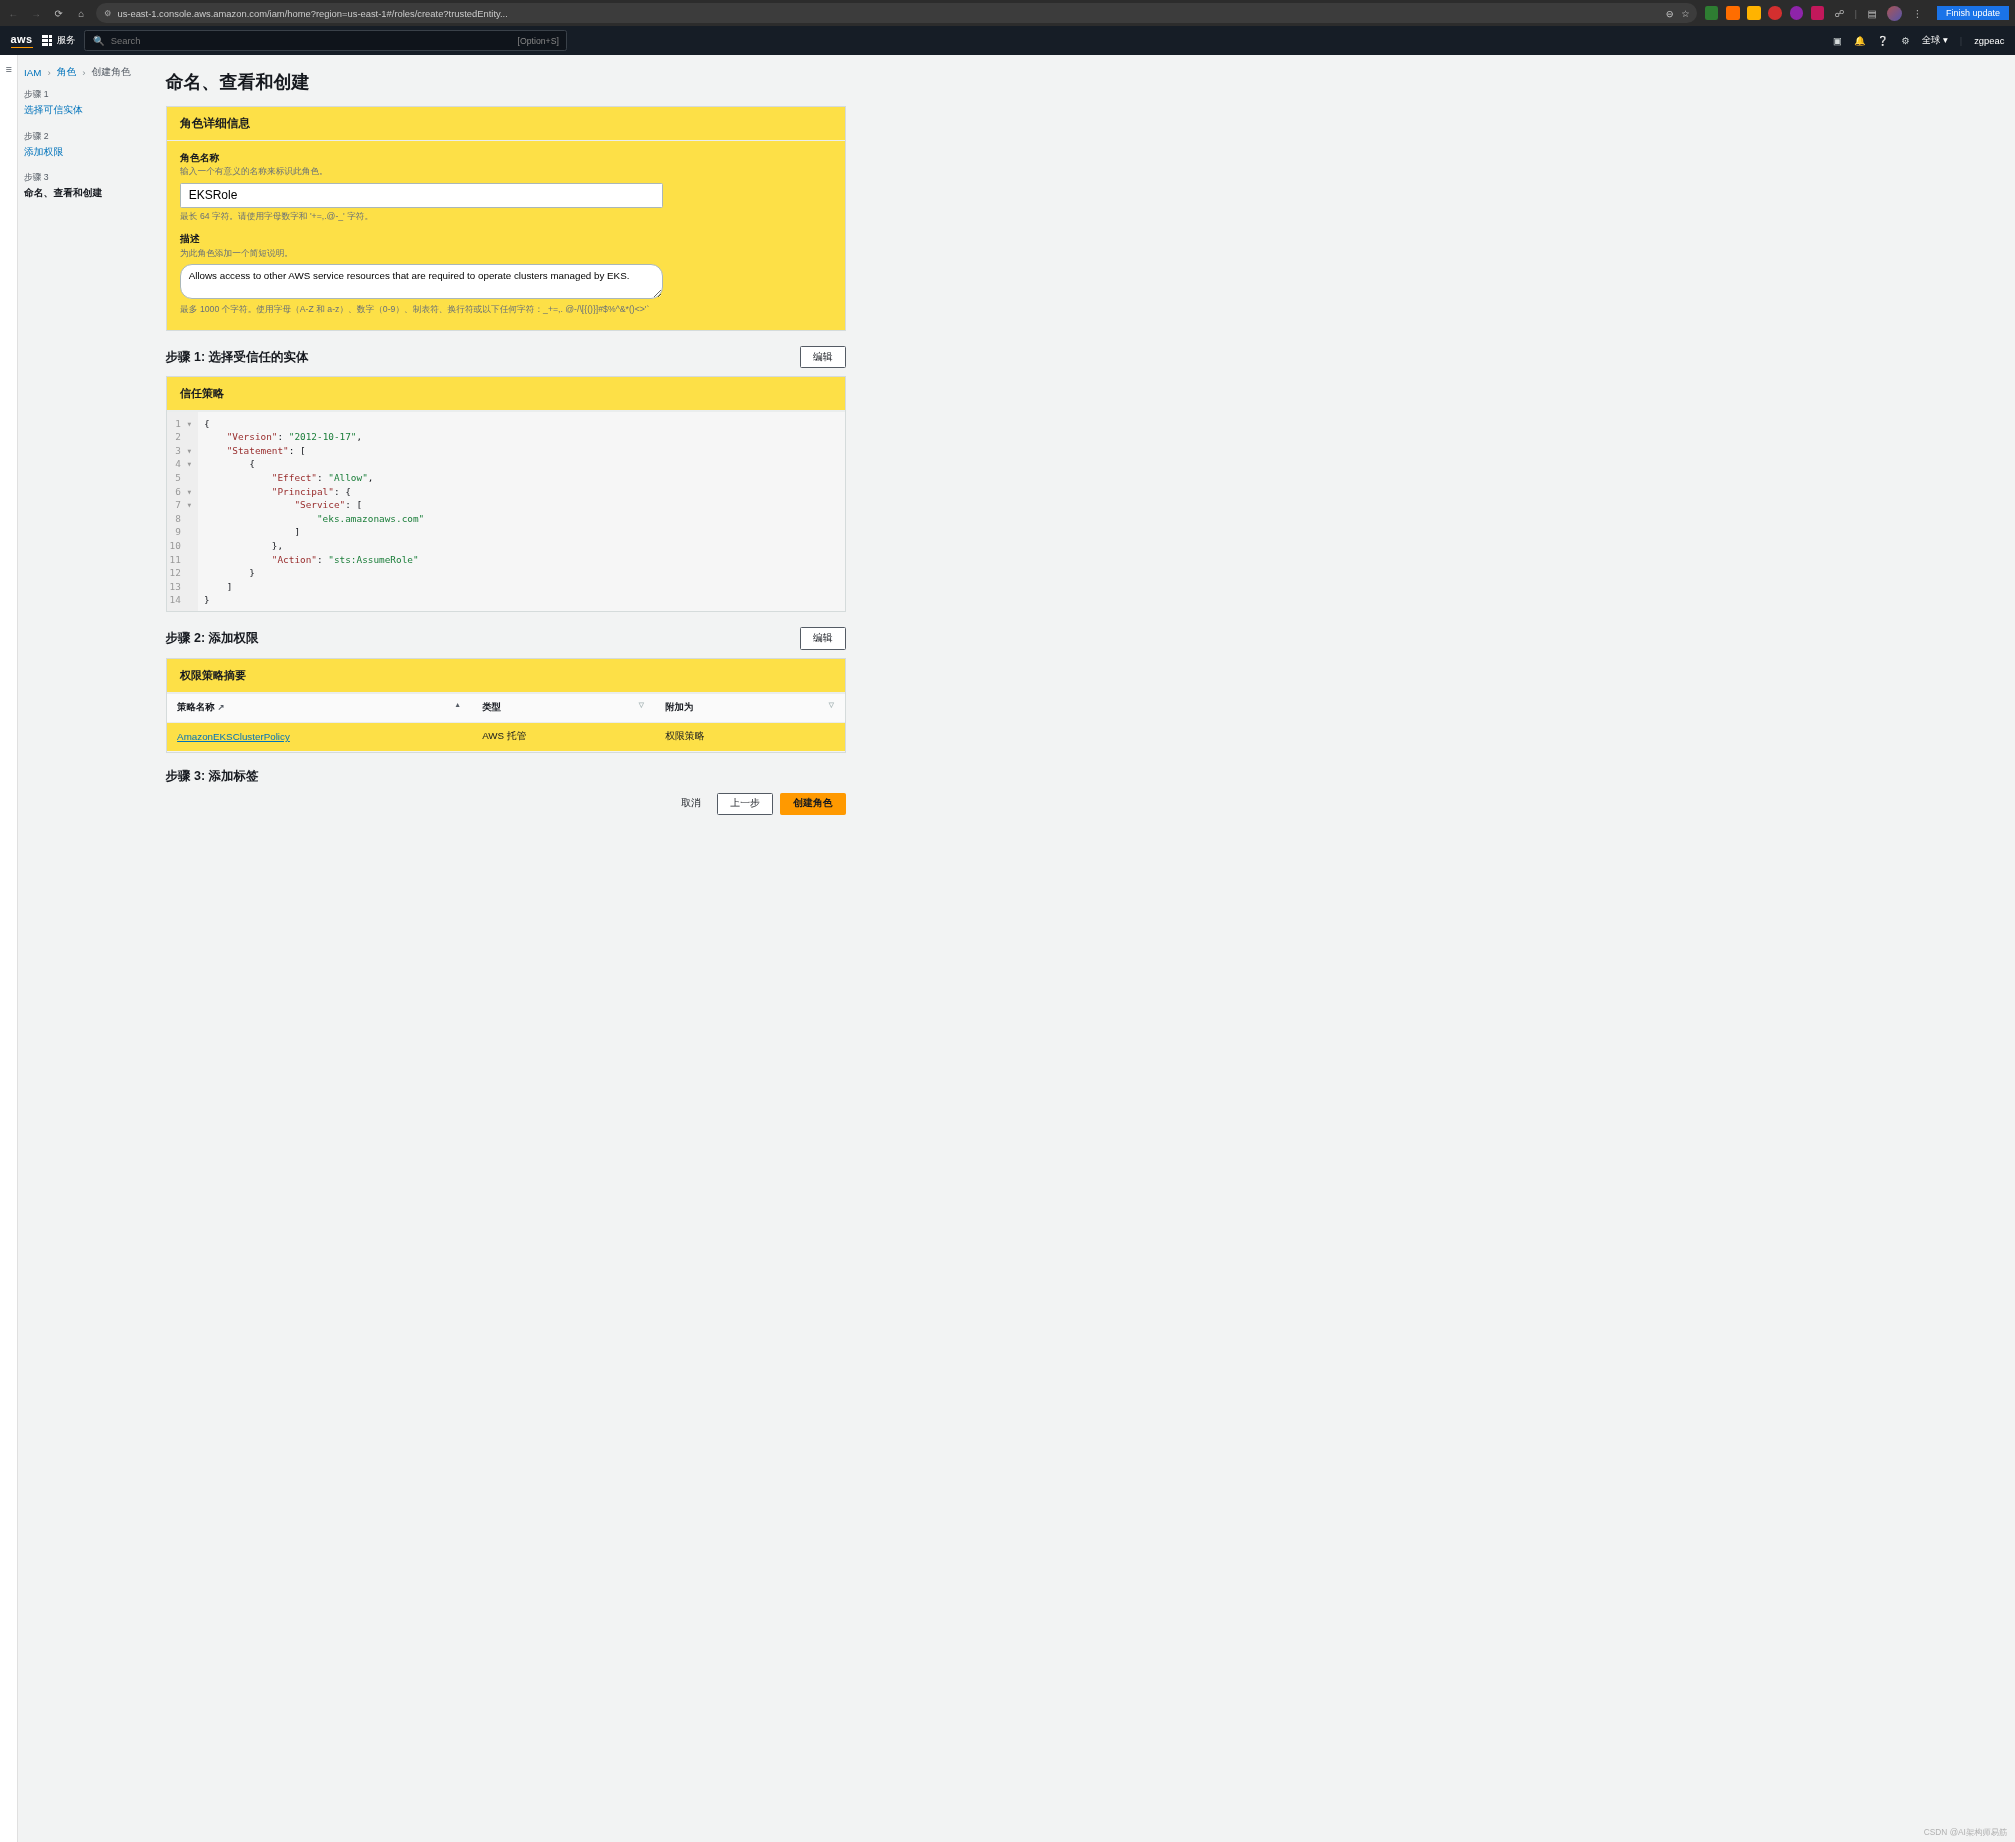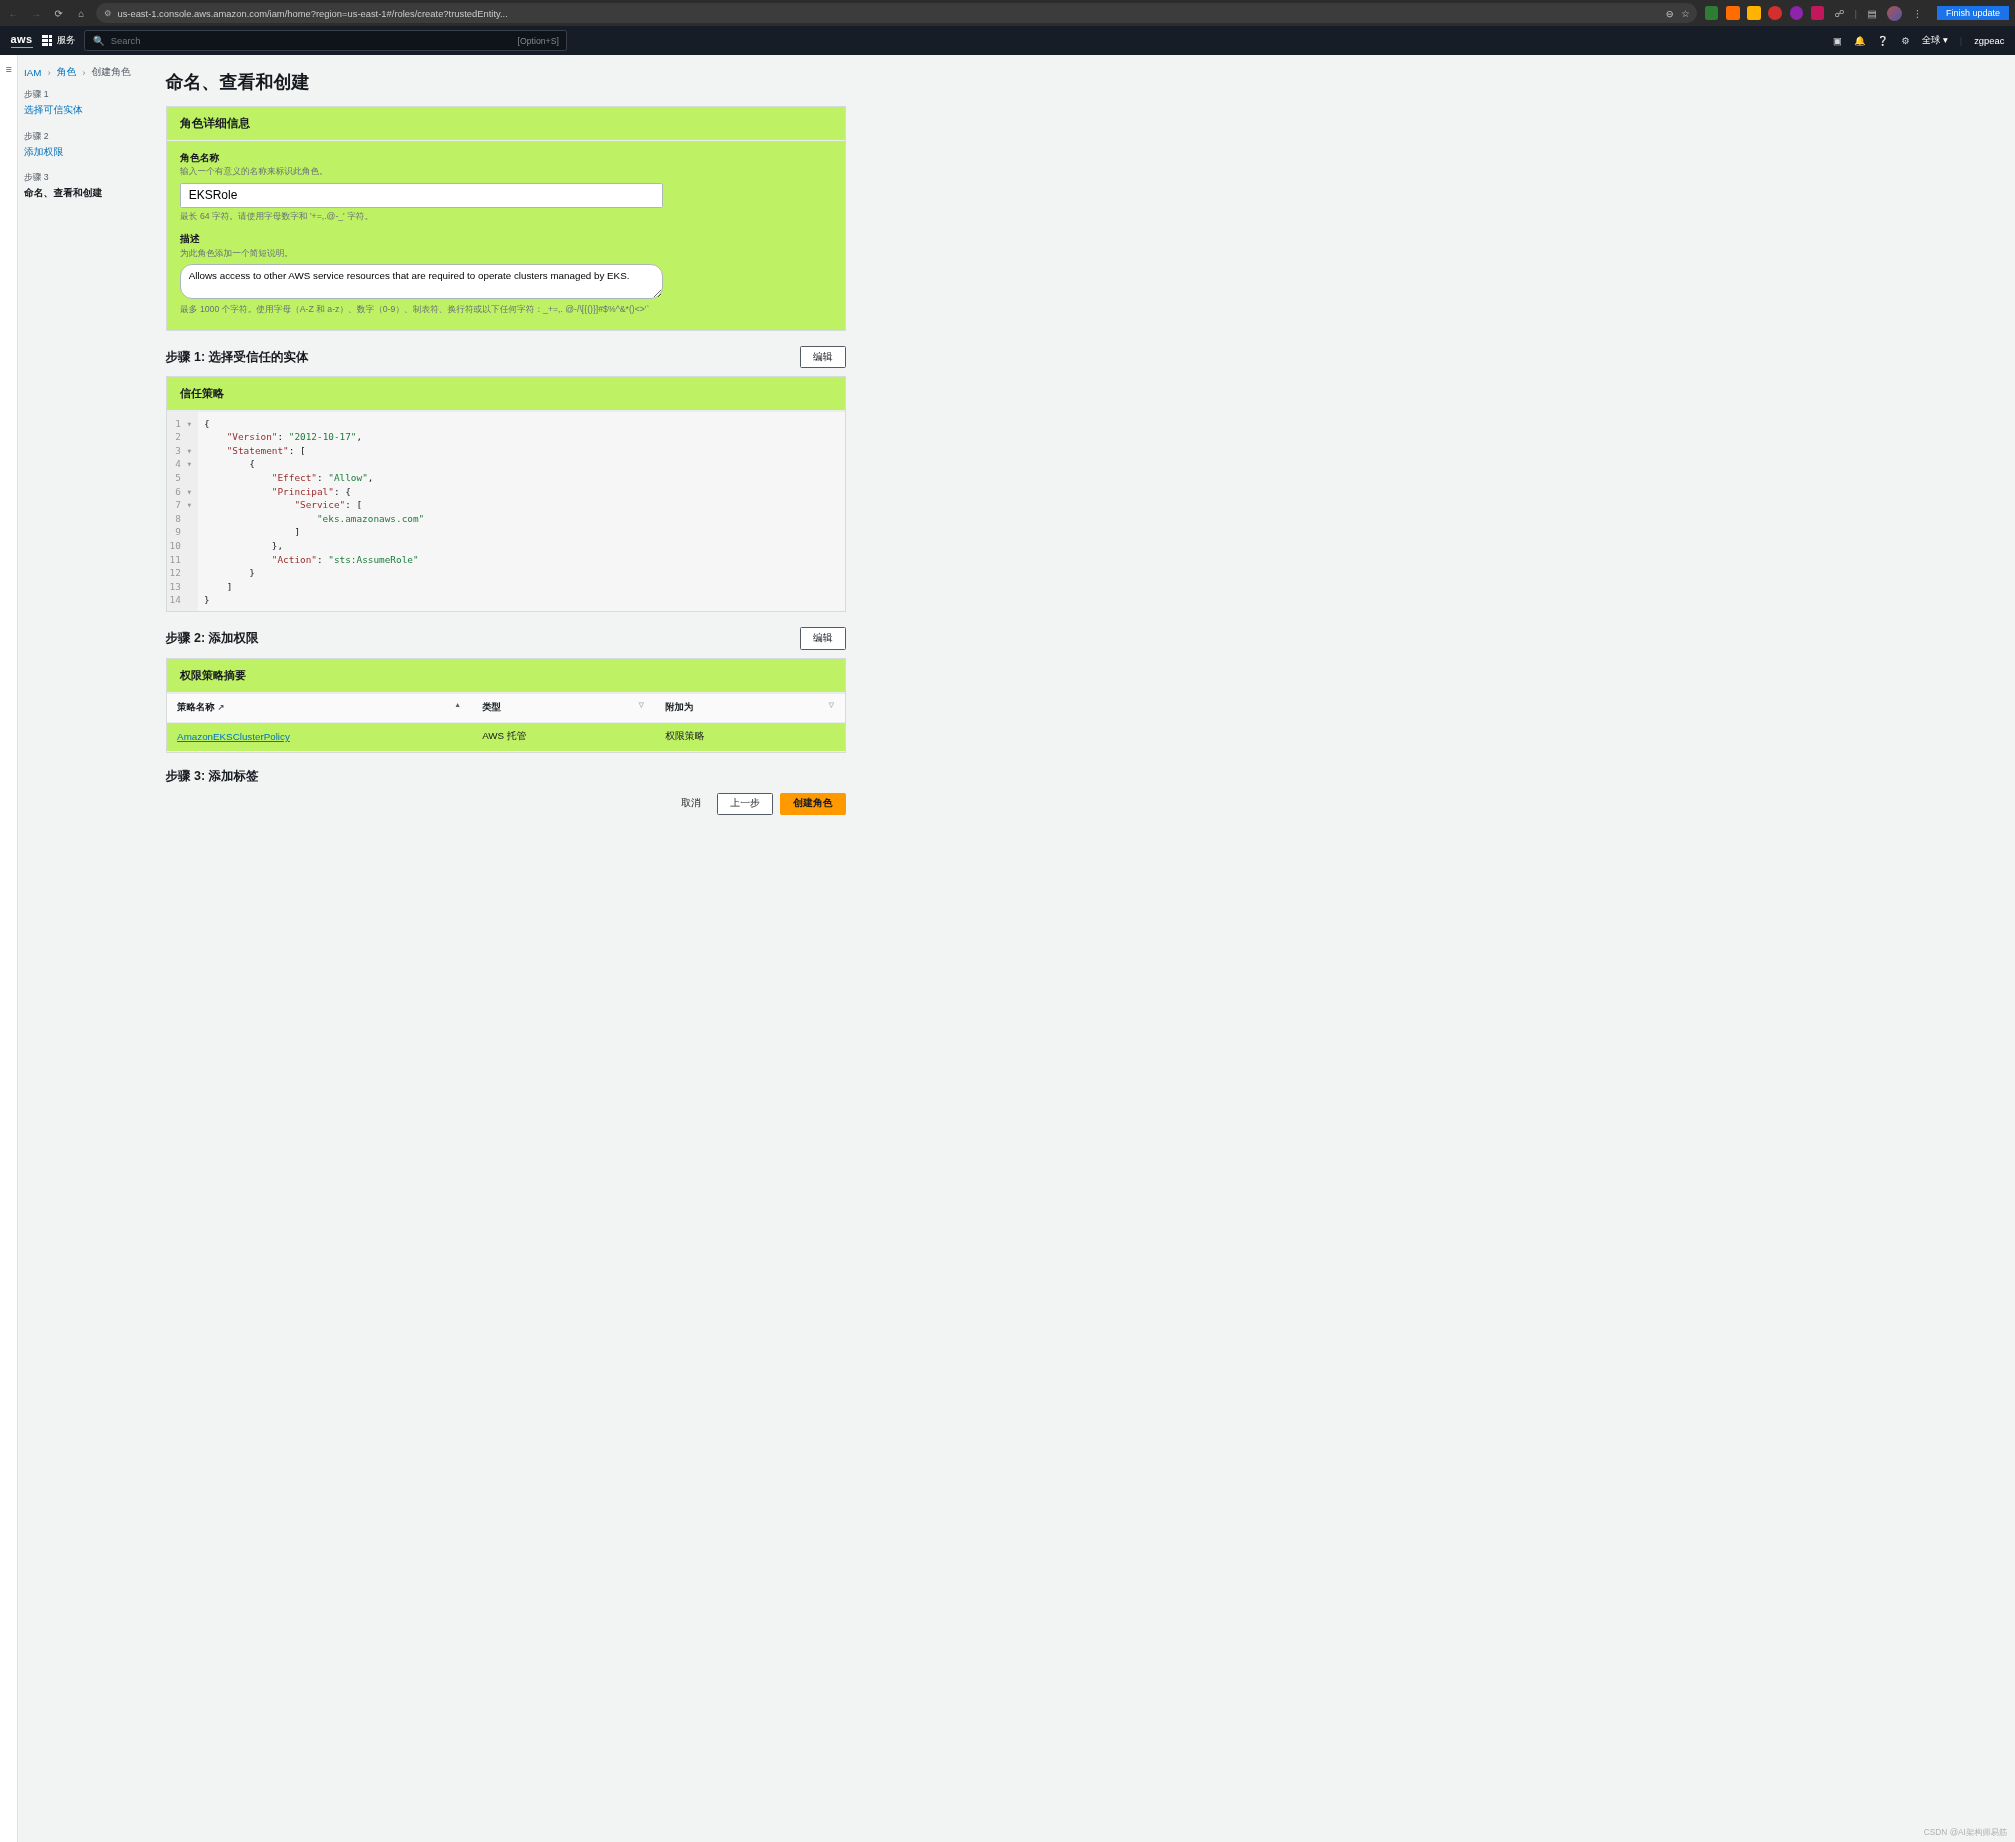--- a/index.html
+++ b/index.html
@@ -40,21 +40,21 @@
 .breadcrumb .current { color: #545b64; }
 .steps { }
 .step { margin-bottom: 13.6px; }
 .step .label { font-size: 8.7px; color: #545b64; margin-bottom: 3px; }
 .step a { color: #0073bb; font-size: 9.8px; }
 .step.active .title { font-weight: bold; color: #16191f; font-size: 9.8px; }
 
 .main { flex: 1; padding: 10.6px 15px 30px 0; max-width: 695px; margin-left: 4.5px; }
 .page-title { font-size: 18px; font-weight: 600; margin: 4.5px 0 12px; color: #16191f; }
 
-.panel { background: #bef264; border: 0.8px solid #d5dbdb; margin-bottom: 15px; }
+.panel { background: #fde047; border: 0.8px solid #d5dbdb; margin-bottom: 15px; }
 .panel-header { padding: 9px 13.6px; border-bottom: 0.8px solid #eaeded; font-size: 11.7px; font-weight: 600; }
 .panel-body { padding: 10.6px 13.6px 13.6px; }
 
 .field { margin-bottom: 10.6px; }
 .field-label { font-size: 9.8px; font-weight: 600; margin-bottom: 1.5px; }
 .field-desc { font-size: 8.7px; color: #687078; margin-bottom: 4.5px; }
 .field-help { font-size: 8.7px; color: #687078; margin-top: 3px; }
 .text-input { width: 98%; max-width: 483px; padding: 4.5px 7.6px; border: 0.8px solid #aab7b8; border-radius: 1.5px; font-size: 12px; }
 .textarea { width: 98%; max-width: 483px; padding: 4.5px 7.6px; border: 0.8px solid #aab7b8; border-radius: 12px; font-size: 9.8px; resize: both; min-height: 35px; font-family: inherit; }
 

